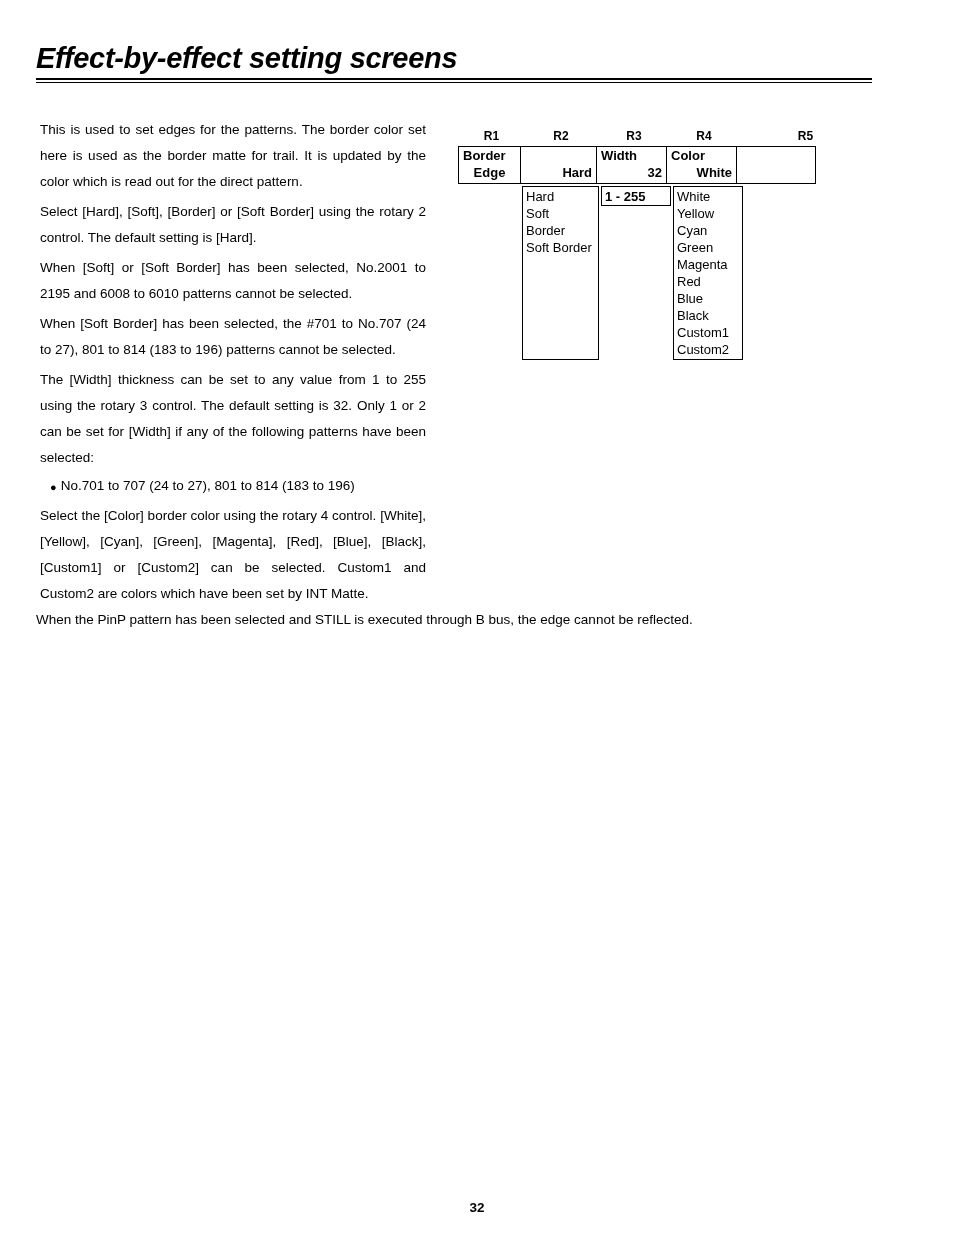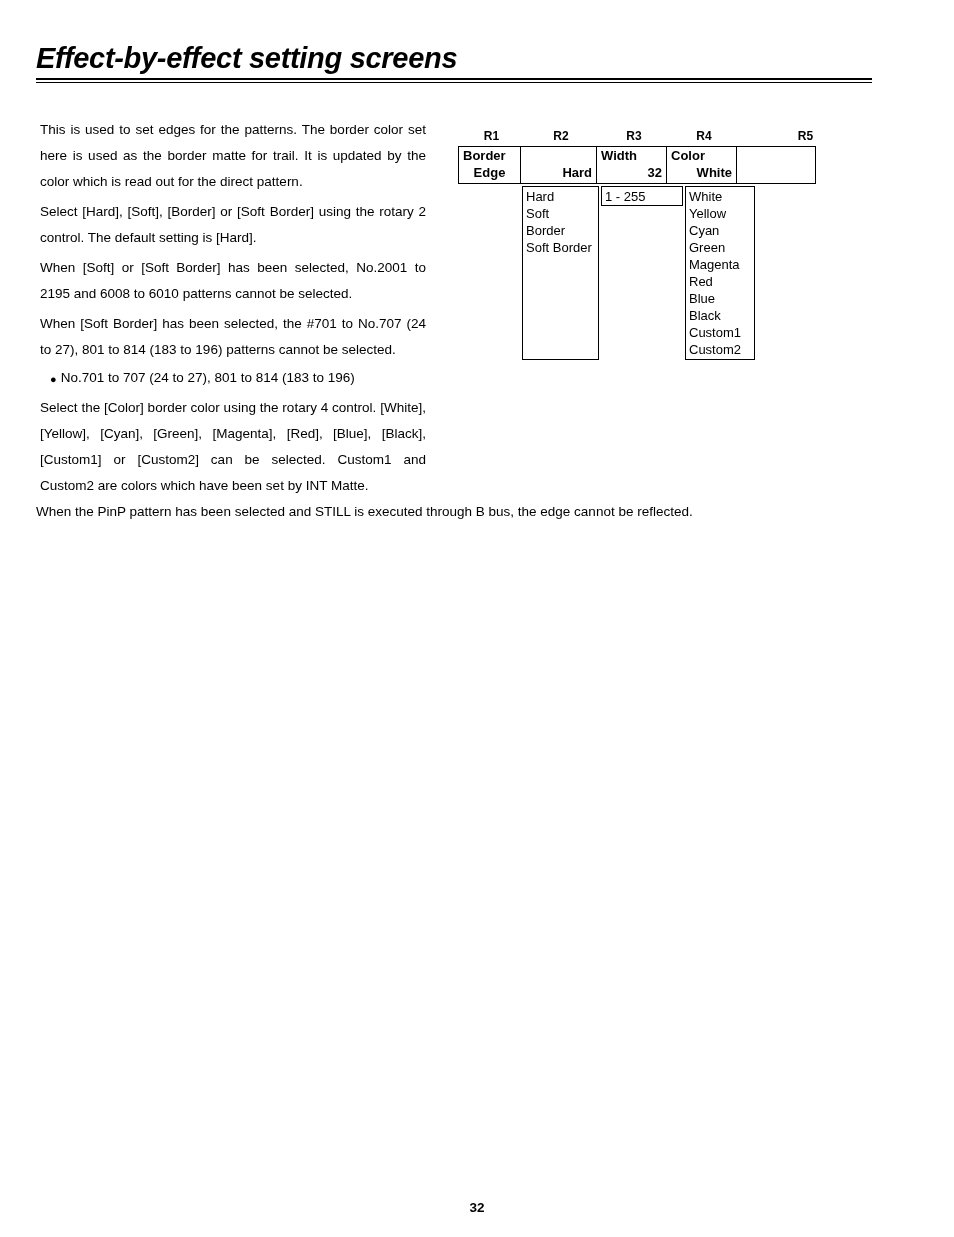--- a/index.html
+++ b/index.html
@@ -116,21 +116,21 @@
     font-size: 13px;
     line-height: 17px;
   }
   .opts-spacer { width: 64px; }
   .opts-box {
     border: 1.5px solid #000;
     padding: 1px 3px;
   }
   .ob-r2 { width: 77px; }
   .opts-gap1 { width: 2px; }
-  .ob-r3 { width: 82px; text-align:left; }
+  .ob-r3 { width: 70px; text-align:left;font-weight:bold; }
   .opts-gap2 { width: 2px; }
   .ob-r4 { width: 70px; }
 
   .page-number {
     position: absolute;
     bottom: 22px;
     left: 0; right: 0;
     text-align: center;
     font-weight: bold;
     font-size: 13.5px;
@@ -145,20 +145,21 @@
   <hr class="title-rule-thick">
   <hr class="title-rule-thin">
 
   <div class="content-columns">
     <div class="col-left">
 
       <p class="body-text">This is used to set edges for the patterns.  The border color set here is used as the border matte for trail.  It is updated by the color which is read out for the direct pattern.</p>
       <p class="body-text">Select [Hard], [Soft], [Border] or [Soft Border] using the rotary 2 control.  The default setting is [Hard].</p>
       <p class="body-text">When [Soft] or [Soft Border] has been selected, No.2001 to 2195 and 6008 to 6010 patterns cannot be selected.</p>
       <p class="body-text">When [Soft Border] has been selected, the #701 to No.707 (24 to 27), 801 to 814 (183 to 196) patterns cannot be selected.</p>
+      <p class="body-text">The [Width] thickness can be set to any value from 1 to 255 using the rotary 3 control.  The default setting is 32.  Only 1 or 2 can be set for [Width] if any of the following patterns have been selected:</p>
 
       <div class="bullet-wrap">
         <span class="dot-icon">●</span>
         <span>No.701 to 707 (24 to 27), 801 to 814 (183 to 196)</span>
       </div>
 
       <p class="body-text">Select the [Color] border color using the rotary 4 control. [White], [Yellow], [Cyan], [Green], [Magenta], [Red], [Blue], [Black], [Custom1] or [Custom2] can be selected.  Custom1 and Custom2 are colors which have been set by INT Matte.</p>
     </div>
 
     <div class="col-right">

